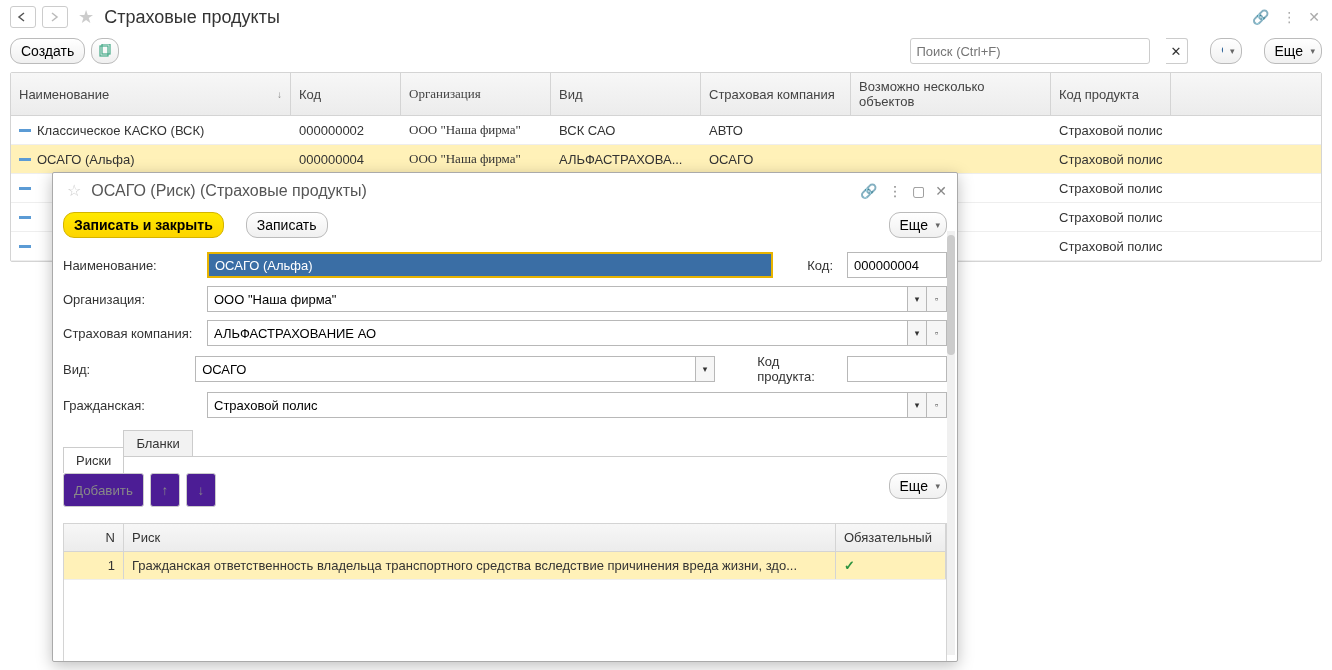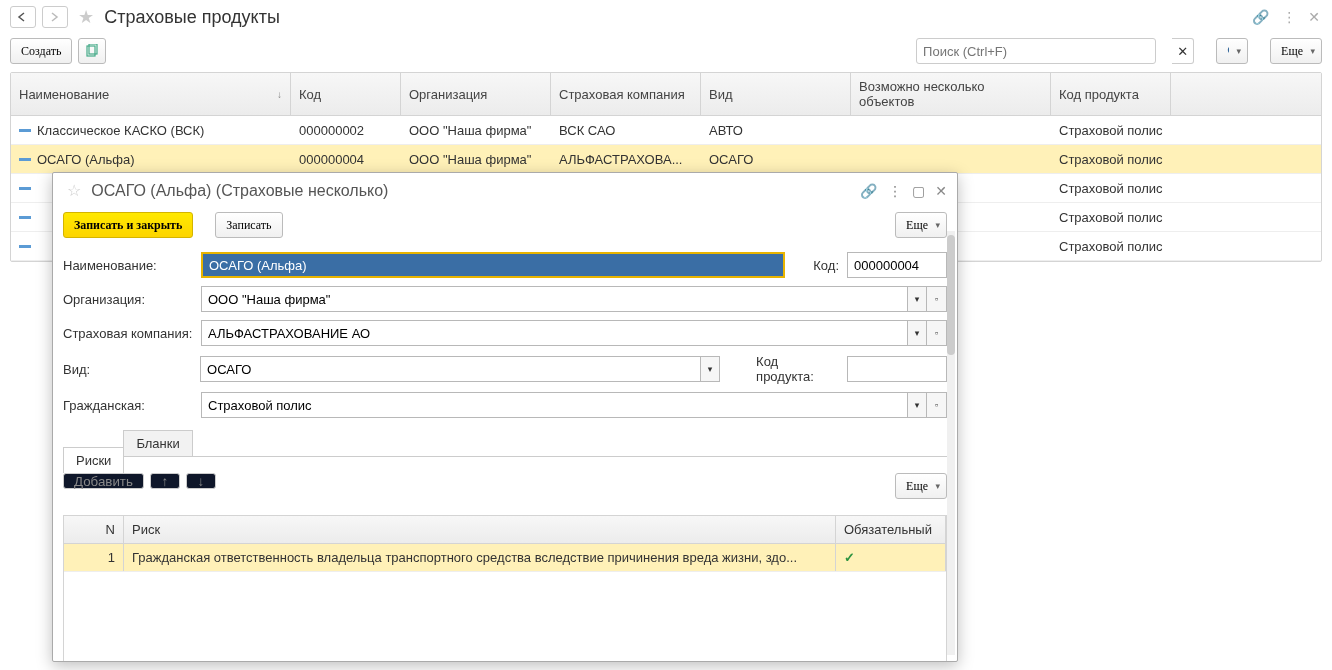--- a/index.html
+++ b/index.html
@@ -6,77 +6,77 @@
 body { font-family: Arial, sans-serif; font-size: 13px; color: #333; background: #fff; width: 1332px; height: 670px; position: relative; }
 
 .topbar { display: flex; align-items: center; padding: 6px 10px; gap: 6px; }
 .nav-btn { width: 26px; height: 22px; border: 1px solid #ccc; background: #fff; border-radius: 3px; display: flex; align-items: center; justify-content: center; cursor: pointer; }
 .star { color: #ccc; font-size: 18px; margin: 0 4px; }
 .page-title { font-size: 18px; font-weight: normal; }
 .top-right { margin-left: auto; display: flex; gap: 8px; align-items: center; color: #999; }
 .icon-link { color: #aaa; font-size: 14px; cursor: pointer; padding: 2px; }
 
 .toolbar { display: flex; align-items: center; padding: 4px 10px 8px; gap: 6px; }
-.btn { border: 1px solid #bbb; background: linear-gradient(#fff,#f0f0f0); border-radius: 3px; padding: 4px 10px; cursor: pointer; font-size: 12px; height: 26px; display: inline-flex; align-items: center; font-family: Liberation Serif, serif; }
+.btn { border: 1px solid #bbb; background: linear-gradient(#fff,#f0f0f0); border-radius: 11px; padding: 4px 10px; cursor: pointer; font-size: 14px; height: 26px; display: inline-flex; align-items: center; }
 .btn-yellow { background: linear-gradient(#ffe900,#fdd400); border-color: #d4b400; font-weight: bold; }
 .btn-icon { width: 28px; padding: 0; justify-content: center; }
 .toolbar-right { margin-left: auto; display: flex; gap: 22px; align-items: center; }
 .search-box { width: 240px; height: 26px; border: 1px solid #ccc; border-radius: 3px; padding: 0 6px; font-size: 13px; color: #999; }
 .clear-btn { width: 22px; height: 26px; border: 1px solid #ccc; border-left: none; border-radius: 0 3px 3px 0; margin-left: -6px; display: flex; align-items: center; justify-content: center; cursor: pointer; }
 .search-btn { width: 32px; height: 26px; }
 .more-btn { padding-right: 18px; position: relative; }
 .more-btn::after { content: "▾"; position: absolute; right: 6px; font-size: 9px; color: #666; }
 
 .grid { border: 1px solid #d4d4d4; margin: 0 10px; border-radius: 2px; }
 .grid-header { display: flex; background: linear-gradient(#f7f7f7,#ececec); border-bottom: 1px solid #d4d4d4; }
 .grid-header .col { padding: 6px 8px; border-right: 1px solid #d4d4d4; font-size: 13px; color: #444; display: flex; align-items: center; }
 .grid-row { display: flex; border-bottom: 1px solid #eee; height: 29px; align-items: center; }
 .grid-row.selected { background: #fff1b8; }
 .grid-row .col { padding: 4px 8px; border-right: 1px solid transparent; white-space: nowrap; overflow: hidden; text-overflow: ellipsis; }
 .col-name { width: 280px; display: flex; align-items: center; gap: 6px; }
 .col-code { width: 110px; }
-.col-org { width: 150px; }
+.col-org { width: 150px; font-family: Liberation Serif, serif; }
 .col-ins { width: 150px; }
 .col-type { width: 150px; }
 .col-multi { width: 200px; }
 .col-nom { width: 150px; }
 .col-prod { width: 120px; }
 .sort-ind { margin-left: auto; color: #888; font-size: 10px; }
 .row-icon { width: 12px; height: 3px; background: #5b9bd5; display: inline-block; }
 
 .dialog { position: absolute; left: 52px; top: 172px; width: 906px; height: 490px; background: #fff; border: 1px solid #aaa; box-shadow: 0 4px 16px rgba(0,0,0,0.25); border-radius: 2px; display: flex; flex-direction: column; }
 .dialog-title { display: flex; align-items: center; padding: 8px 10px; gap: 6px; }
 .dialog-title .star { font-size: 16px; }
 .dialog-title-text { font-size: 16px; color: #555; }
 .dialog-title-right { margin-left: auto; display: flex; gap: 10px; align-items: center; color: #888; }
 .dlg-icon { cursor: pointer; font-size: 14px; }
 
 .dialog-toolbar { display: flex; padding: 4px 10px 8px; gap: 22px; }
 .dialog-body { padding: 6px 10px; display: flex; flex-direction: column; gap: 8px; flex: 1; overflow-y: auto; }
 .dialog-scroll { position: absolute; right: 2px; top: 58px; width: 8px; bottom: 6px; background: #f0f0f0; }
 .dialog-scroll-thumb { width: 8px; height: 120px; background: #ccc; border-radius: 4px; margin-top: 4px; }
 
-.form-row { display: flex; align-items: center; gap: 8px; }
+.form-row { display: flex; align-items: center; gap: 14px; }
 .form-label { width: 130px; font-size: 13px; }
 .form-input { border: 1px solid #b8b8b8; height: 26px; padding: 0 6px; font-size: 13px; background: #fff; }
 .form-input.highlight { border: 2px solid #e8b400; background: #3a6ea5; color: #fff; }
 .input-name { flex: 1; }
 .code-label { margin-left: 20px; }
 .code-input { width: 100px; }
 .select-wrap { display: flex; flex: 1; }
 .select-wrap .form-input { flex: 1; border-right: none; }
 .sel-btn { width: 20px; height: 26px; border: 1px solid #b8b8b8; display: flex; align-items: center; justify-content: center; font-size: 9px; cursor: pointer; background: #f6f6f6; }
 .ext-btn { border-left: none; }
 
 .tabs { display: flex; border-bottom: 1px solid #ccc; margin-top: 4px; }
 .tab { padding: 5px 12px; border: 1px solid #ccc; border-bottom: none; margin-right: -1px; background: #f2f2f2; cursor: pointer; font-size: 13px; }
 .tab.active { background: #fff; position: relative; top: 17px; }
 
 .subtoolbar { display: flex; gap: 6px; padding: 8px 0; }
-.sub-btn { border: 1px solid #ccc; background: #0f172a; border-radius: 3px; padding: 4px 10px; height: 16px; display: inline-flex; align-items: center; color: #888; }
+.sub-btn { border: 1px solid #ccc; background: #4c1d95; border-radius: 3px; padding: 4px 10px; height: 34px; display: inline-flex; align-items: center; color: #888; }
 
 .risk-table { border: 1px solid #d4d4d4; flex: 1; display: flex; flex-direction: column; min-height: 160px; }
 .risk-header { display: flex; background: linear-gradient(#f7f7f7,#ececec); border-bottom: 1px solid #d4d4d4; }
 .risk-header .rcol, .risk-row .rcol { padding: 6px 8px; border-right: 1px solid #d4d4d4; }
 .risk-row { display: flex; background: #fff1b8; border-bottom: 1px solid #eee; }
 .rcol-n { width: 60px; text-align: right; }
 .rcol-risk { flex: 1; white-space: nowrap; overflow: hidden; text-overflow: ellipsis; }
 .rcol-req { width: 110px; }
 .check { color: #2e9440; font-weight: bold; }
 
@@ -127,22 +127,22 @@
 </div>
 
 <div class="grid">
   <div class="grid-header">
     <div class="col col-name">
         <span>Наименование</span>
         <span class="sort-ind">↓</span>
       </div>
     <div class="col col-code">Код</div>
     <div class="col col-org">Организация</div>
+    <div class="col col-type">Вид</div>
     <div class="col col-ins">Страховая компания</div>
-    <div class="col col-type">Вид</div>
     <div class="col col-multi">Возможно несколько объектов</div>
     <div class="col col-prod">Код продукта</div>
   </div>
   <div id="grid-body">
       <div class="grid-row">
         <div class="col col-name">
           <span class="row-icon"></span>
           <span>Классическое КАСКО (ВСК)</span>
         </div>
   <div class="col col-code">000000002</div>
@@ -204,21 +204,21 @@
   <div class="col col-multi"></div>
   <div class="col col-nom">Страховой полис</div>
   <div class="col col-prod"></div>
       </div>
     </div>
 </div>
 
 <div class="dialog">
   <div class="dialog-title">
     <span class="star">☆</span>
-    <span class="dialog-title-text">ОСАГО (Альфа) (Страховые несколько)</span>
+    <span class="dialog-title-text">ОСАГО (Риск) (Страховые продукты)</span>
     <div class="dialog-title-right">
       <span class="dlg-icon">🔗</span>
       <span class="dlg-icon">⋮</span>
       <span class="dlg-icon">▢</span>
       <span class="dlg-icon">✕</span>
     </div>
   </div>
   <div class="dialog-toolbar">
     <button class="btn btn-yellow">Записать и закрыть</button>
     <button class="btn">Записать</button>

